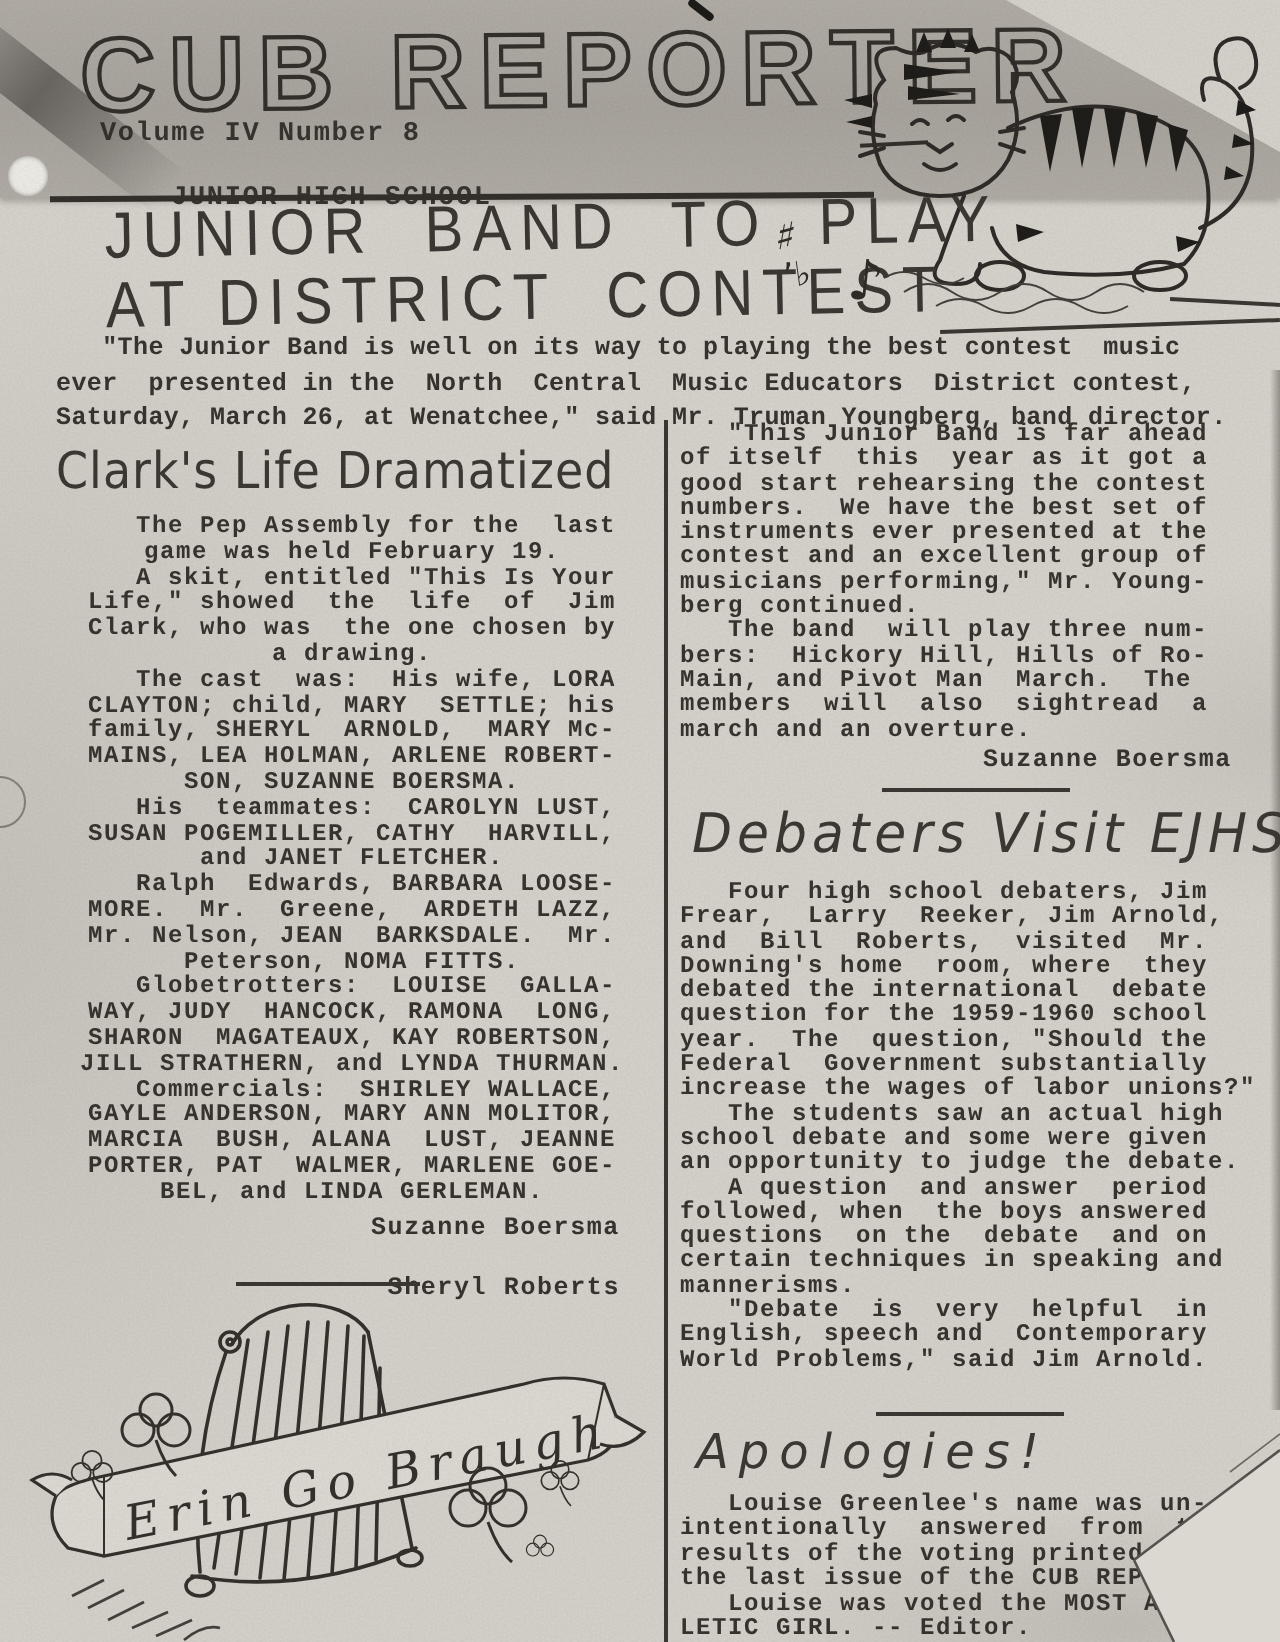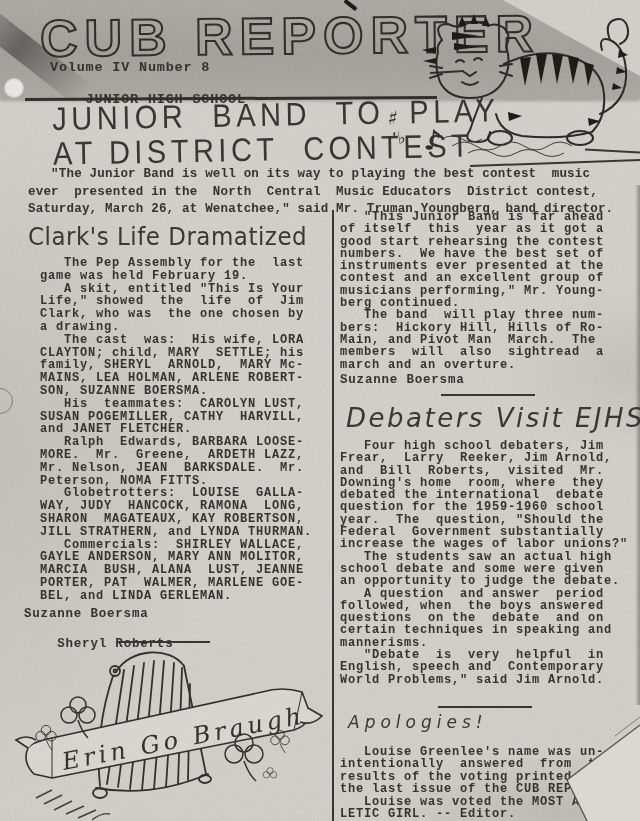--- a/index.html
+++ b/index.html
@@ -48,22 +48,22 @@
     font-size:29px;line-height:31px;letter-spacing:4.5px;color:#3b3834;
     transform:rotate(-1.1deg) scaleY(1.12);transform-origin:left top;white-space:pre;
   }
   .doodle{color:#2f2c28;font-family:"DejaVu Sans", sans-serif;}
   
   .hand-head{
     font-family:"DejaVu Sans", sans-serif;color:#3c3934;font-weight:400;white-space:nowrap;
   }
   .clark-head{left:28px;top:222px;font-size:23px;letter-spacing:.5px;transform:scaleY(1.1);transform-origin:left top;}
   .debate-head{left:346px;top:402px;font-size:26px;font-style:italic;letter-spacing:2.5px;transform:scaleY(1.05);transform-origin:left top;}
-  .apology-head{left:348px;top:712px;font-size:17px;font-style:italic;letter-spacing:5px;}
-  .byline{}
+  .apology-head{left:348px;top:712px;font-size:24px;font-style:italic;letter-spacing:5px;}
+  .byline{text-align:right;}
   .colrule{left:332px;top:210px;width:2px;height:611px;background:#3b3833;}
   .edge-right{right:0;top:185px;width:5px;height:520px;background:linear-gradient(90deg,transparent,rgba(50,48,44,.4));}
   
   .hole1{left:4px;top:78px;width:20px;height:20px;border-radius:50%;background:#efede8;box-shadow:inset 0 0 2px rgba(90,88,84,.6);}
   .hole2{left:-13px;top:388px;width:24px;height:24px;border-radius:50%;border:1.6px solid rgba(75,72,67,.55);}
   .crease{left:-25px;top:-6px;width:150px;height:26px;transform:rotate(38deg);transform-origin:left top;
     background:linear-gradient(90deg,rgba(42,40,37,0),rgba(42,40,37,.5) 45%,rgba(42,40,37,0));}
   .inkmark{left:343px;top:3px;width:15px;height:4px;background:#1d1b19;border-radius:2px;transform:rotate(38deg);}
   .noise-svg{left:0;top:0;width:640px;height:821px;opacity:.5;mix-blend-mode:multiply;pointer-events:none;}
 </style>
@@ -143,21 +143,21 @@
   <div class="abs doodle" style="left:424px;top:124px;font-size:28px;transform:rotate(6deg);">♪</div>
 
   <div class="abs mono intro" style="left:28px;top:166px;width:606px;">   "The Junior Band is well on its way to playing the best contest  music
 ever  presented in the  North  Central  Music Educators  District contest,
 Saturday, March 26, at Wenatchee," said Mr. Truman Youngberg, band director.</div>
 
   <div class="abs colrule"></div>
   <div class="abs edge-right"></div>
 
   <div class="abs hand-head clark-head">Clark's Life Dramatized</div>
-  <div class="abs mono body-col" style="left:40px;top:257px;width:304px;line-height:12.8px;">   The Pep Assembly for the  last
+  <div class="abs mono body-col" style="left:24px;top:257px;width:304px;line-height:12.8px;text-align:center;">   The Pep Assembly for the  last
 game was held February 19.
    A skit, entitled "This Is Your
 Life," showed  the  life  of  Jim
 Clark, who was  the one chosen by
 a drawing.
    The cast  was:  His wife, LORA
 CLAYTON; child, MARY  SETTLE; his
 family, SHERYL  ARNOLD,  MARY Mc-
 MAINS, LEA HOLMAN, ARLENE ROBERT-
 SON, SUZANNE BOERSMA.

